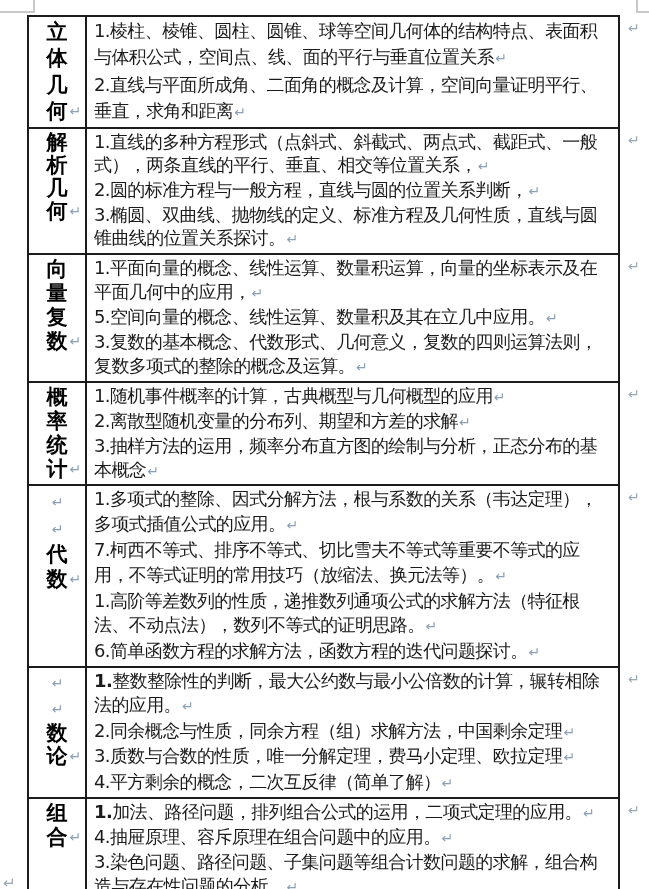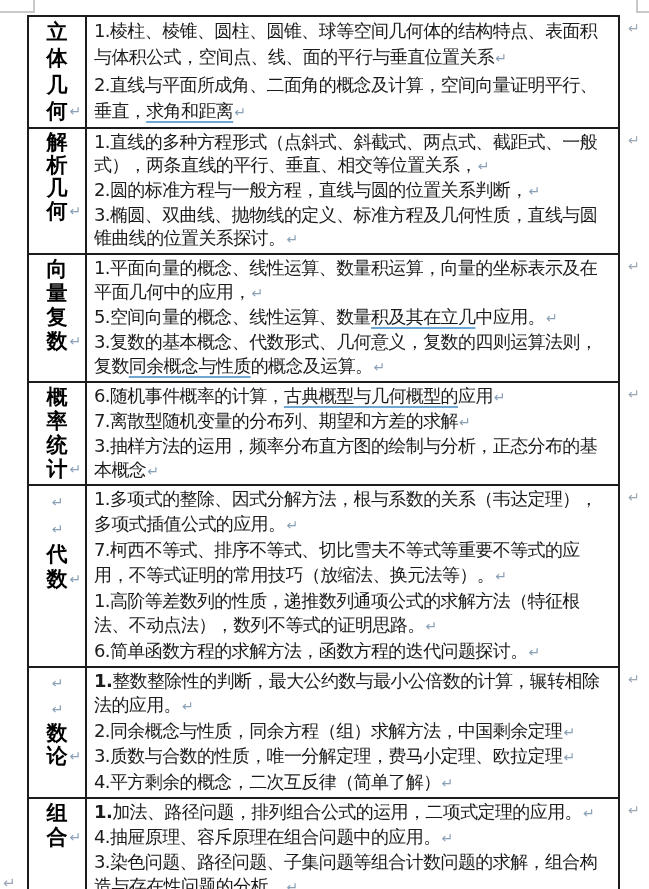--- a/index.html
+++ b/index.html
@@ -56,21 +56,20 @@
   td.label-cell .lbl-line { position:relative; white-space:nowrap; }
   td.content-cell {
     padding:1px 13px 1px 7px;
     font-size:18px;
     letter-spacing:-0.6px;
     line-height:var(--lh);
     word-break:break-all;
   }
   .item { text-align:left; }
   .u {
-    text-decoration:underline;
     text-decoration-color:#6ea6d4;
     text-decoration-thickness:2px;
     text-underline-offset:3.5px;
   }
   .b { font-weight:bold; }
   .mark {
     color:#8aa0b6;
     font-size:14px;
     letter-spacing:0;
     font-weight:normal;
@@ -137,33 +136,33 @@
         <tr class="r2">
           <td class="label-cell">
             <div class="lbl-line"><span>向</span></div>
             <div class="lbl-line"><span>量</span></div>
             <div class="lbl-line"><span>复</span></div>
             <div class="lbl-line"><span>数</span><span class="mark lblmark">↵</span></div>
           </td>
           <td class="content-cell">
             <div class="item"><span>1.平面向量的概念、线性运算、数量积运算，向量的坐标表示及在平面几何中的应用，</span><span class="mark">↵</span></div>
             <div class="item"><span>5.空间向量的概念、线性运算、数量</span><span class="u">积及其在立几</span><span>中应用。</span><span class="mark">↵</span></div>
-            <div class="item"><span>3.复数的基本概念、代数形式、几何意义，复数的四则运算法则，复数</span><span class="u">同余概念与性质</span><span>的概念及运算。</span><span class="mark">↵</span></div>
+            <div class="item"><span>3.复数的基本概念、代数形式、几何意义，复数的四则运算法则，复数</span><span class="u">多项式的整除</span><span>的概念及运算。</span><span class="mark">↵</span></div>
           </td>
         </tr>
         <tr class="r3">
           <td class="label-cell">
             <div class="lbl-line"><span>概</span></div>
             <div class="lbl-line"><span>率</span></div>
             <div class="lbl-line"><span>统</span></div>
             <div class="lbl-line"><span>计</span><span class="mark lblmark">↵</span></div>
           </td>
           <td class="content-cell">
-            <div class="item"><span>6.随机事件概率的计算，</span><span class="u">古典概型与几何概型的</span><span>应用</span><span class="mark">↵</span></div>
-            <div class="item"><span>7.离散型随机变量的分布列、期望和方差的求解</span><span class="mark">↵</span></div>
+            <div class="item"><span>1.随机事件概率的计算，</span><span class="u">古典概型与几何概型的</span><span>应用</span><span class="mark">↵</span></div>
+            <div class="item"><span>2.离散型随机变量的分布列、期望和方差的求解</span><span class="mark">↵</span></div>
             <div class="item"><span>3.抽样方法的运用，频率分布直方图的绘制与分析，正态分布的基本概念</span><span class="mark">↵</span></div>
           </td>
         </tr>
         <tr class="r4">
           <td class="label-cell">
             <div class="lbl-line"><span class="mark">↵</span></div>
             <div class="lbl-line"><span class="mark">↵</span></div>
             <div class="lbl-line"><span>代</span></div>
             <div class="lbl-line"><span>数</span><span class="mark lblmark">↵</span></div>
           </td>

